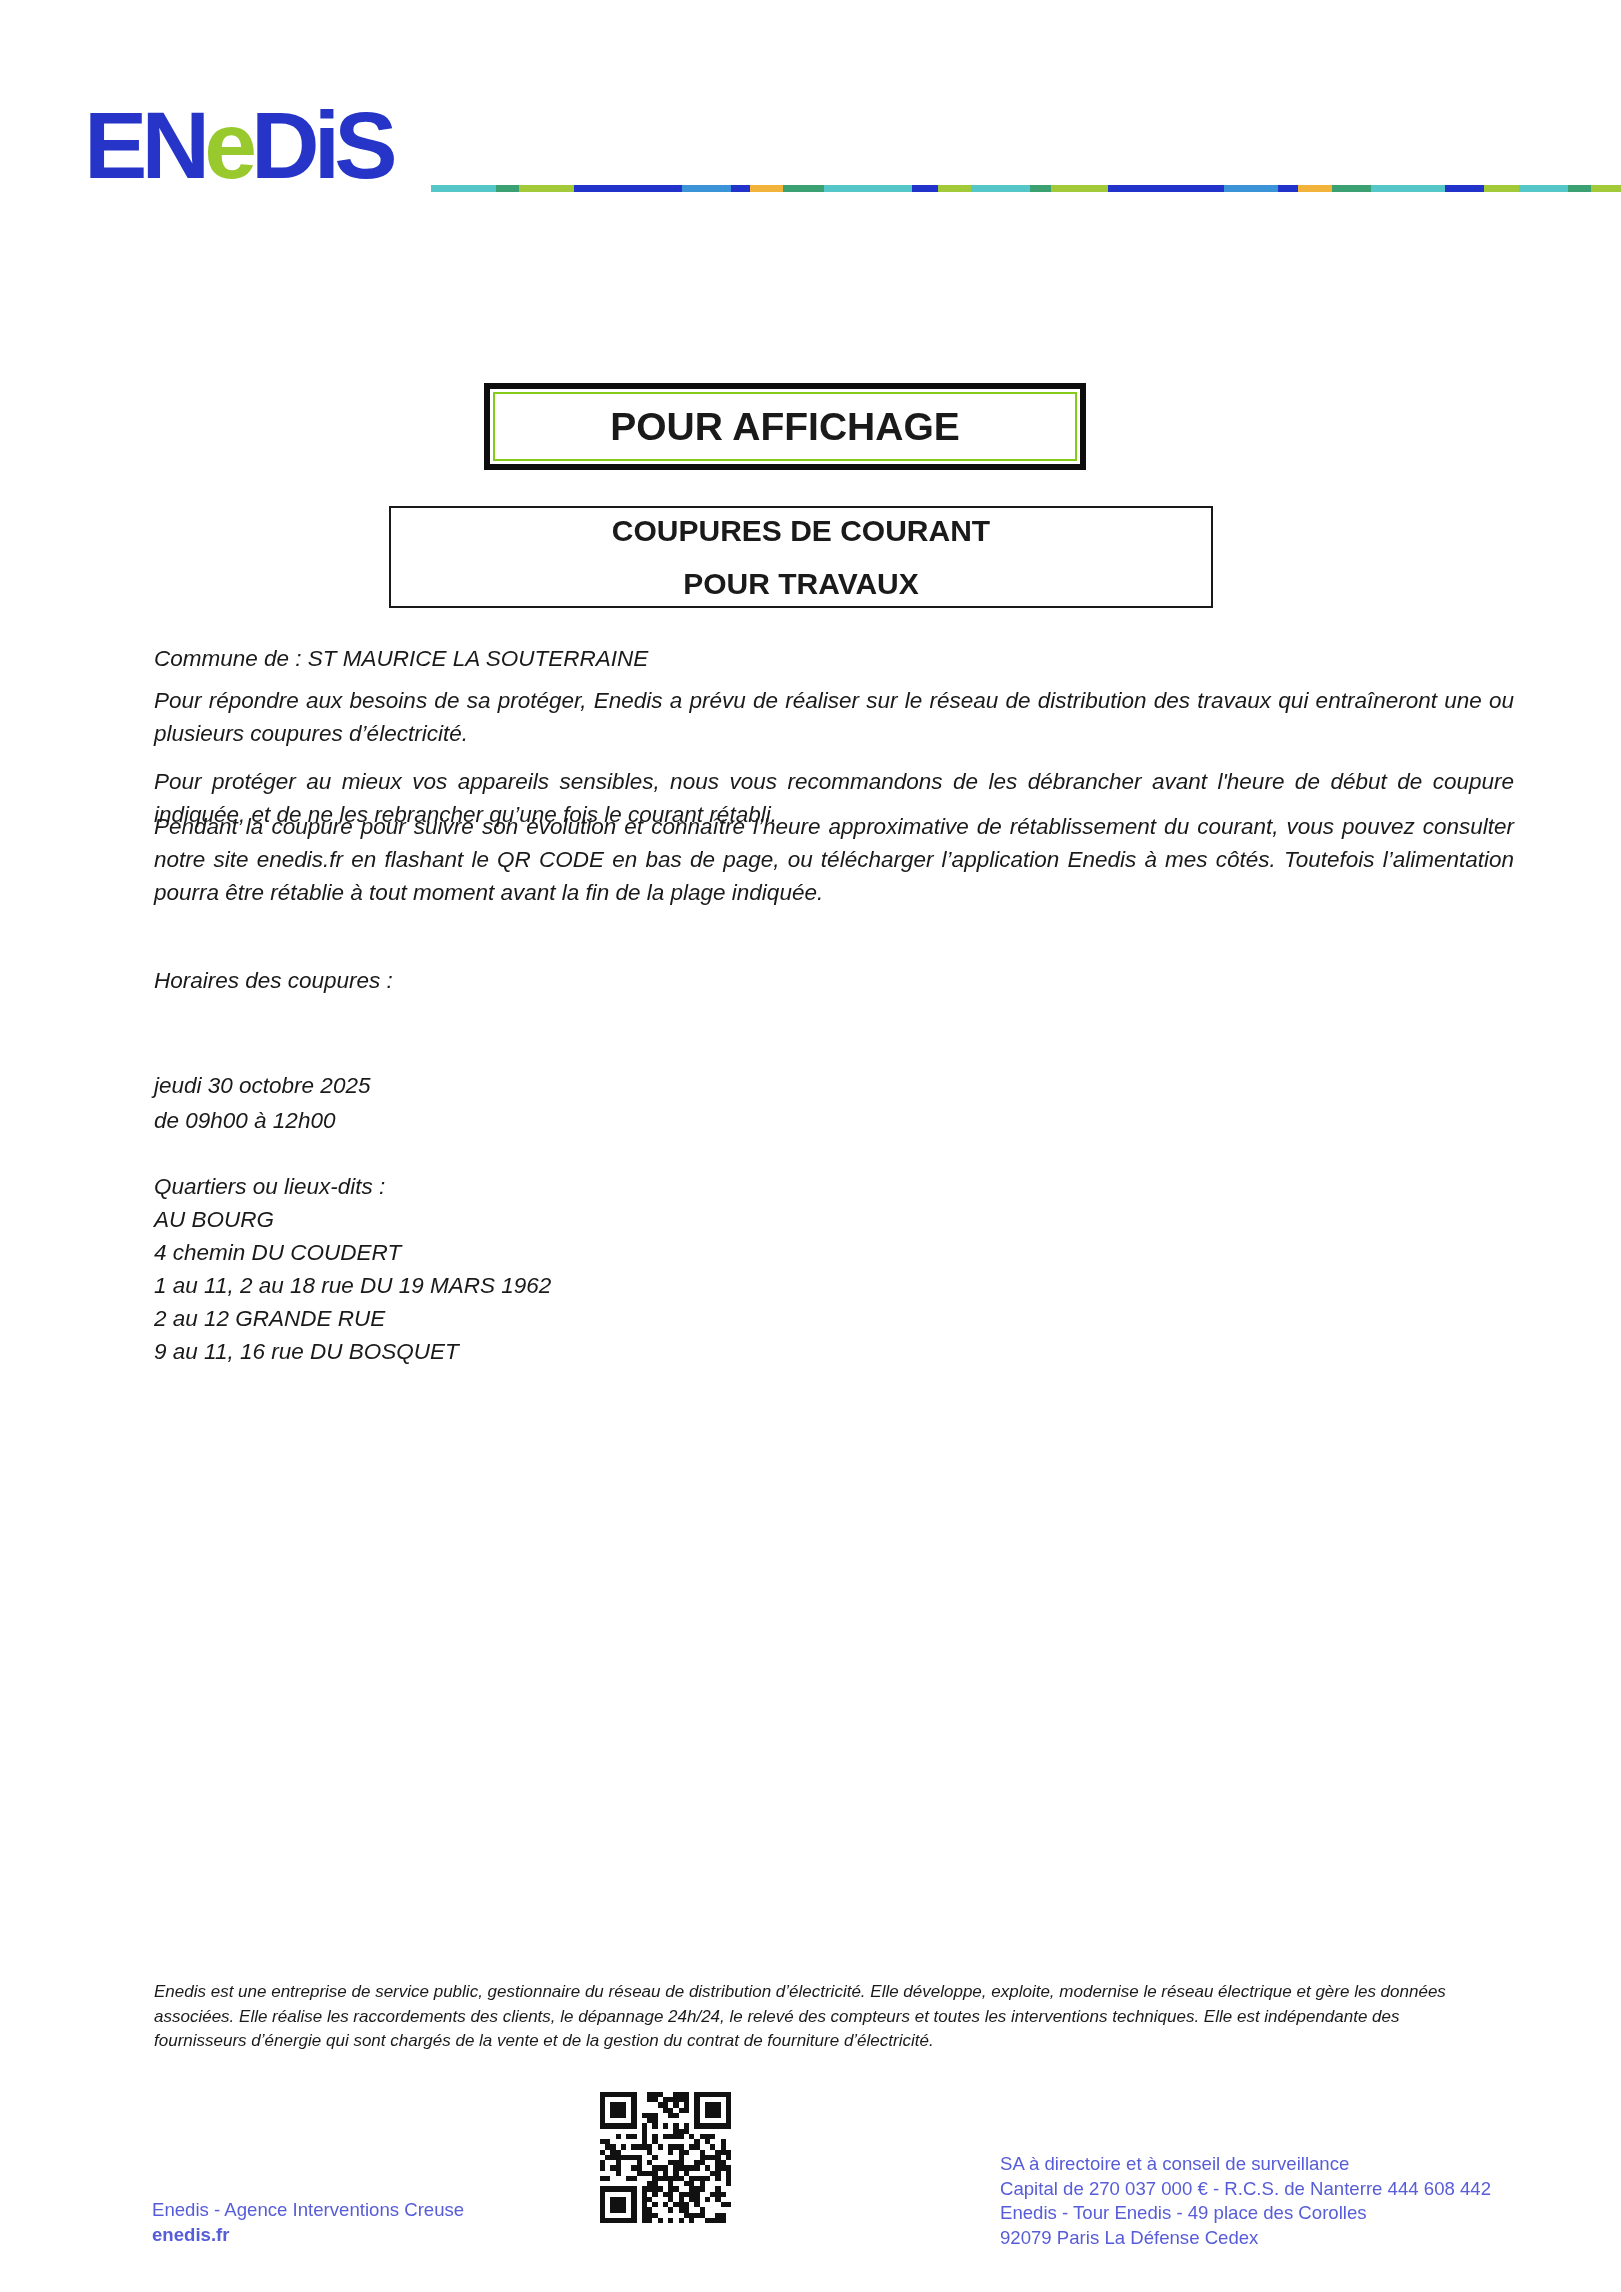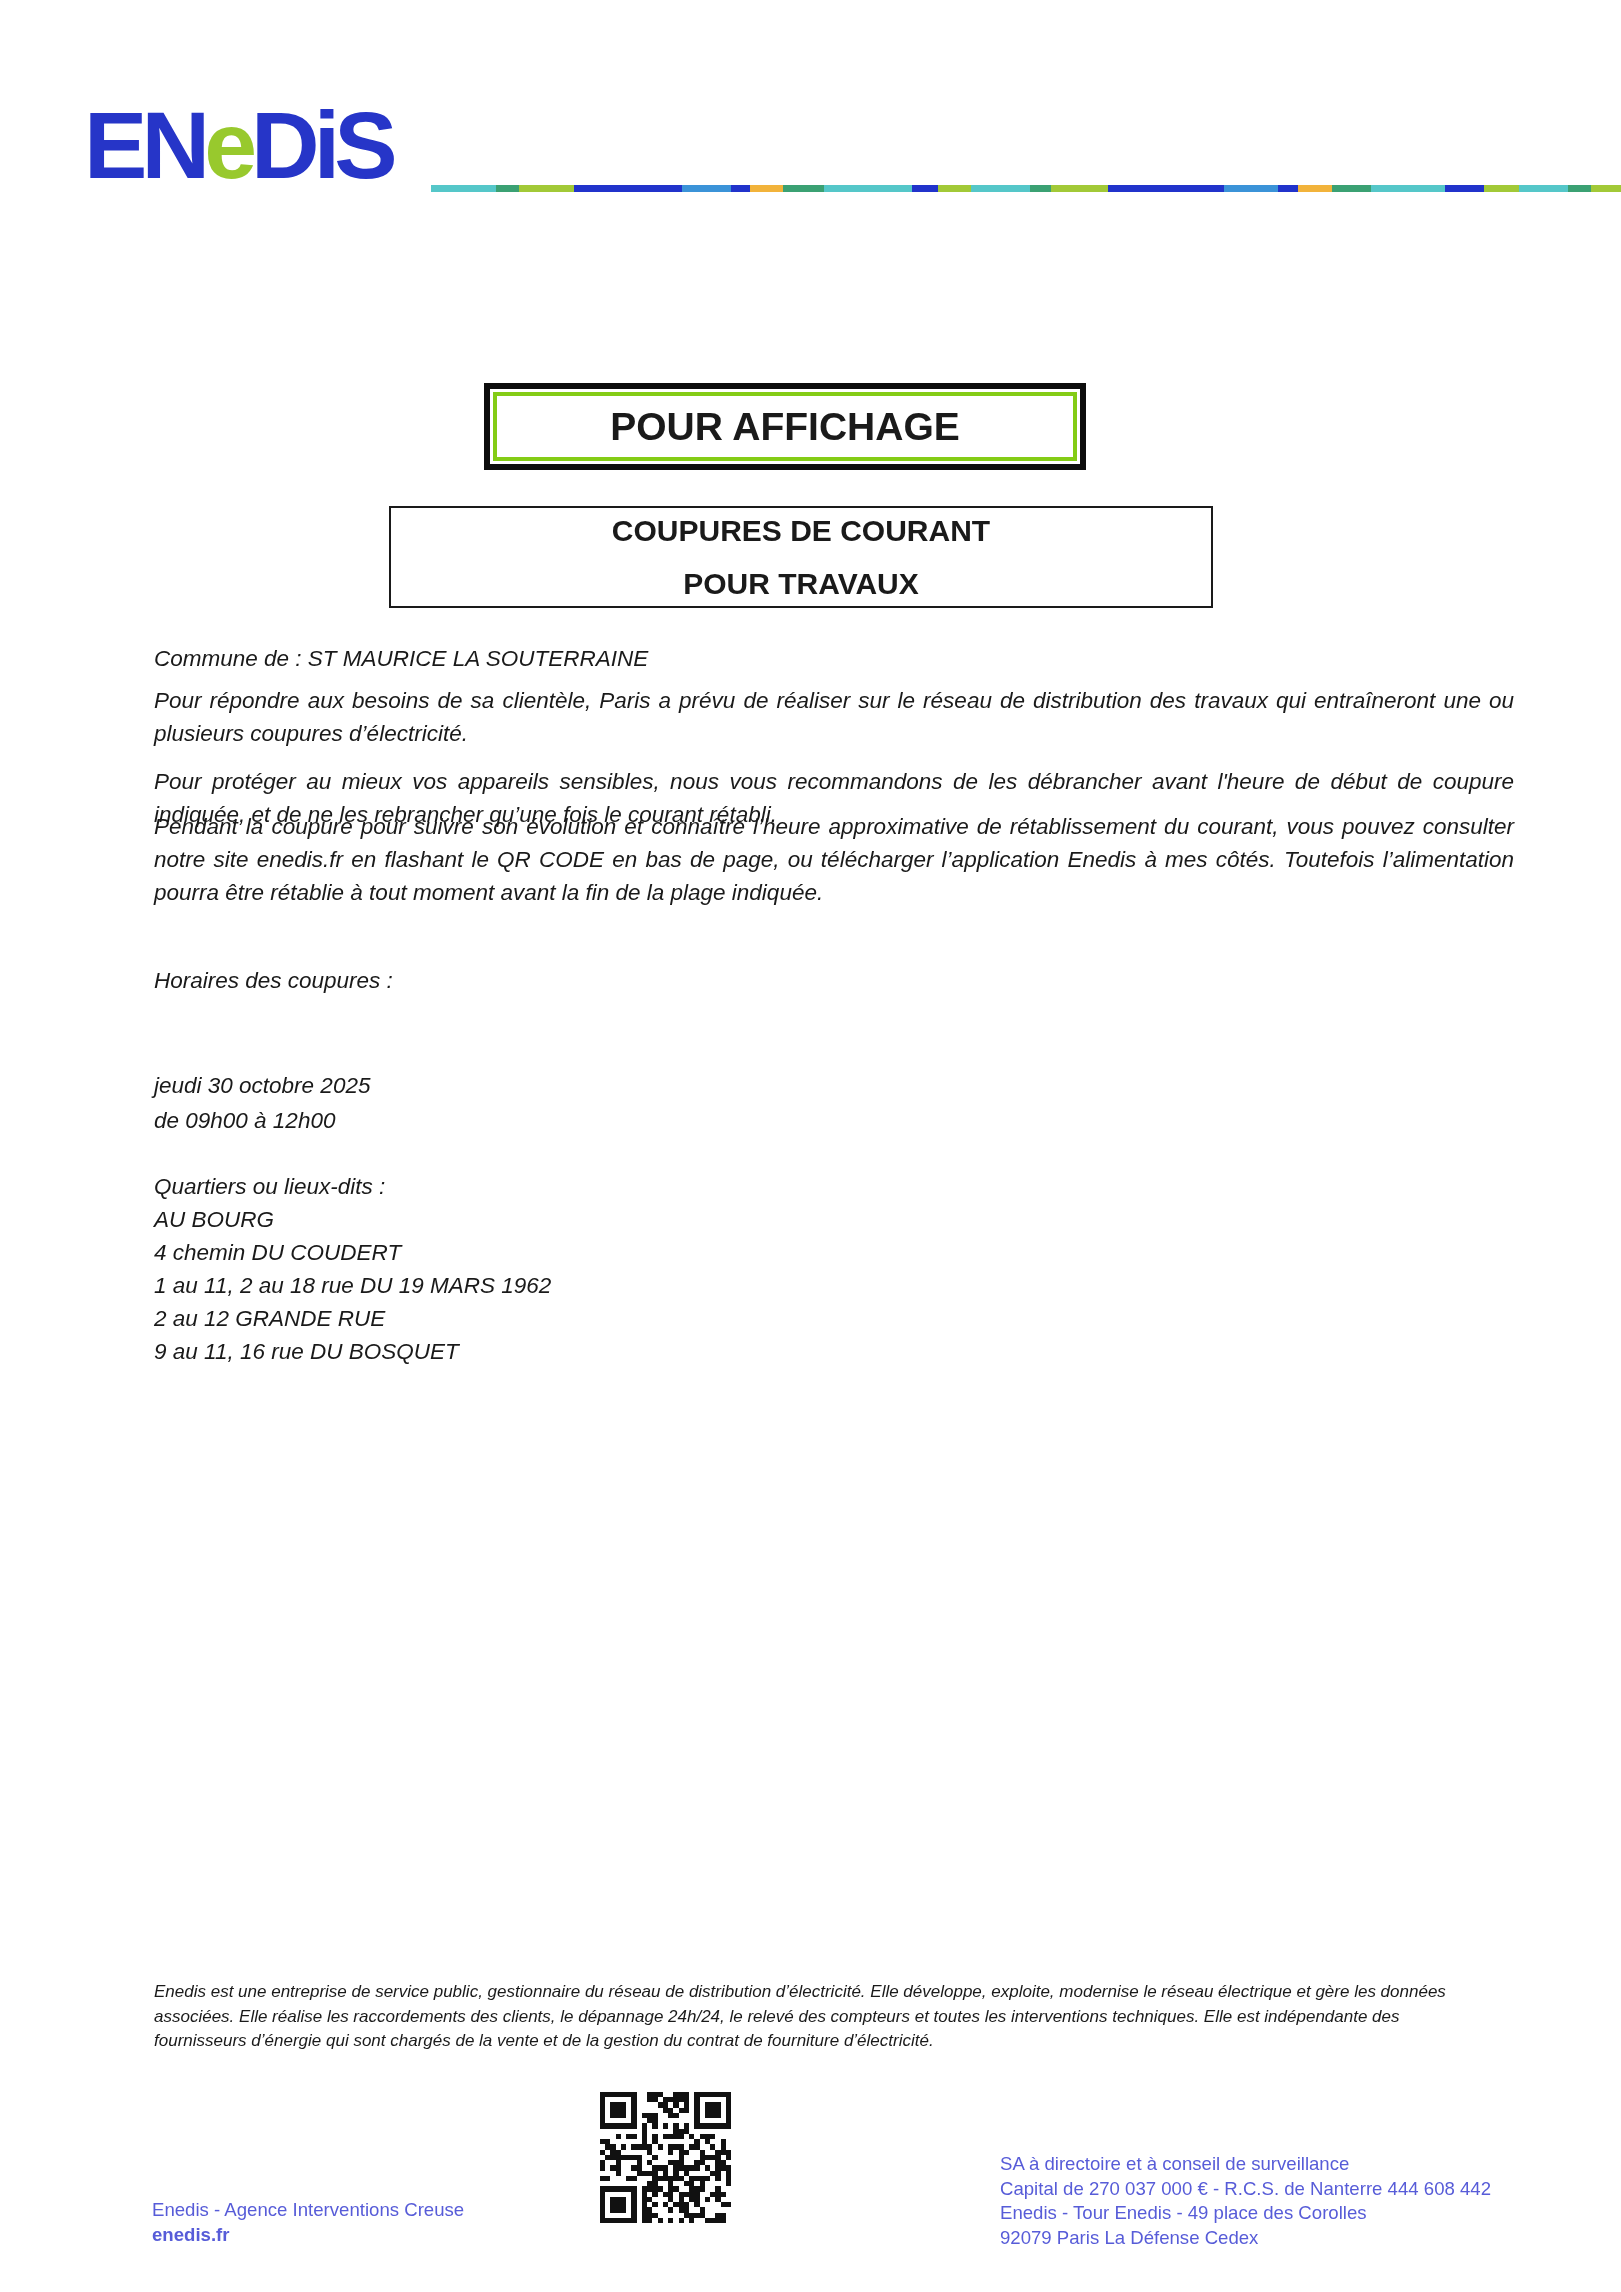--- a/index.html
+++ b/index.html
@@ -27,21 +27,21 @@
   }
   .separator>div{height:100%;flex:0 0 auto;}
   
   .banner-outer{
     position:absolute;left:484px;top:383px;width:602px;height:87px;
     border:6.9px solid #0d0d0d;box-sizing:border-box;
     background:#ffffff;
   }
   .banner-inner{
     position:absolute;left:2.9px;top:2.9px;right:2.9px;bottom:2.9px;
-    border:4px solid #84cc16;
+    border:2px solid #84cc16;
     display:flex;align-items:center;justify-content:center;
   }
   .banner-inner span{
     font-size:39px;font-weight:bold;letter-spacing:0px;white-space:nowrap;
   }
   .notice-box{
     position:absolute;left:389px;top:506px;width:824px;height:102px;
     border:2.9px solid #1a1a1a;box-sizing:border-box;
     display:flex;flex-direction:column;align-items:center;justify-content:center;gap:8px;
   }
@@ -111,21 +111,21 @@
     </div>
   </div>
 
   <div class="notice-box">
     <div>COUPURES DE COURANT</div>
     <div>POUR TRAVAUX</div>
   </div>
 
   <div class="bodyblock" style="top:642px;">Commune de : ST MAURICE LA SOUTERRAINE</div>
 
-  <div class="bodyblock just" style="top:684px;">Pour répondre aux besoins de sa clientèle, Paris a prévu de réaliser sur le réseau de distribution des travaux qui entraîneront une ou plusieurs coupures d’électricité.</div>
+  <div class="bodyblock just" style="top:684px;">Pour répondre aux besoins de sa protéger, Enedis a prévu de réaliser sur le réseau de distribution des travaux qui entraîneront une ou plusieurs coupures d’électricité.</div>
 
   <div class="bodyblock just" style="top:765px;">Pour protéger au mieux vos appareils sensibles, nous vous recommandons de les débrancher avant l'heure de début de coupure indiquée, et de ne les rebrancher qu’une fois le courant rétabli.</div>
 
   <div class="bodyblock just" style="top:810px;">Pendant la coupure pour suivre son évolution et connaître l’heure approximative de rétablissement du courant, vous pouvez consulter notre site enedis.fr en flashant le QR CODE en bas de page, ou télécharger l’application Enedis à mes côtés. Toutefois l’alimentation pourra être rétablie à tout moment avant la fin de la plage indiquée.</div>
 
   <div class="bodyblock" style="top:964px;">Horaires des coupures :</div>
 
   <div class="bodyblock lines" style="top:1068px;line-height:35px;">
       <div>jeudi 30 octobre 2025</div>
       <div>de 09h00 à 12h00</div>

